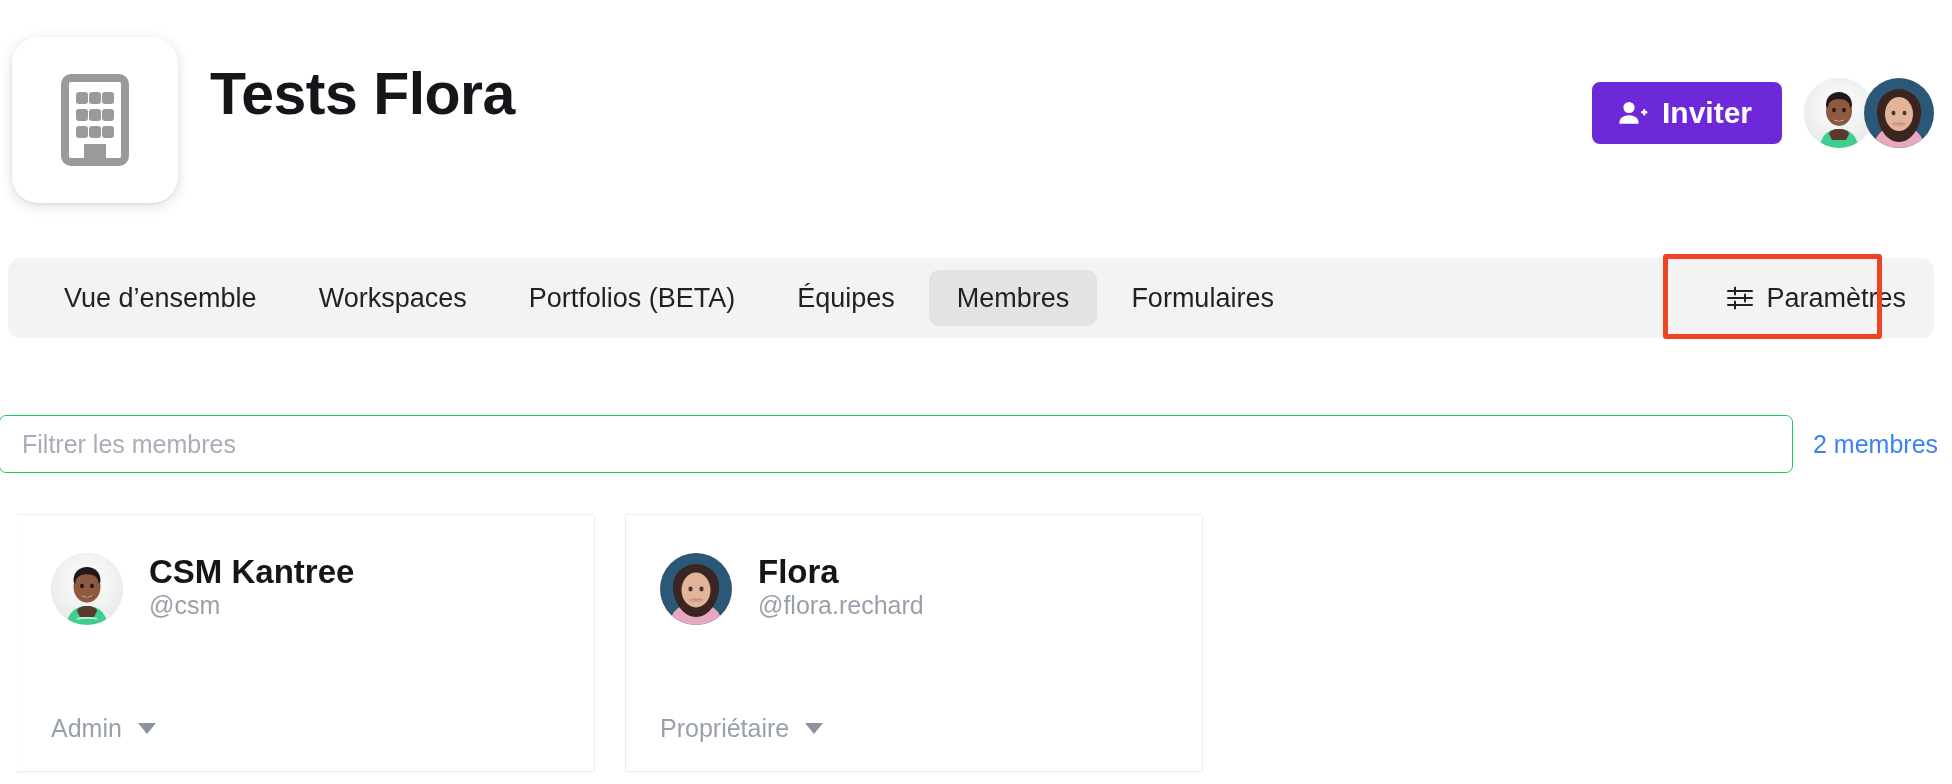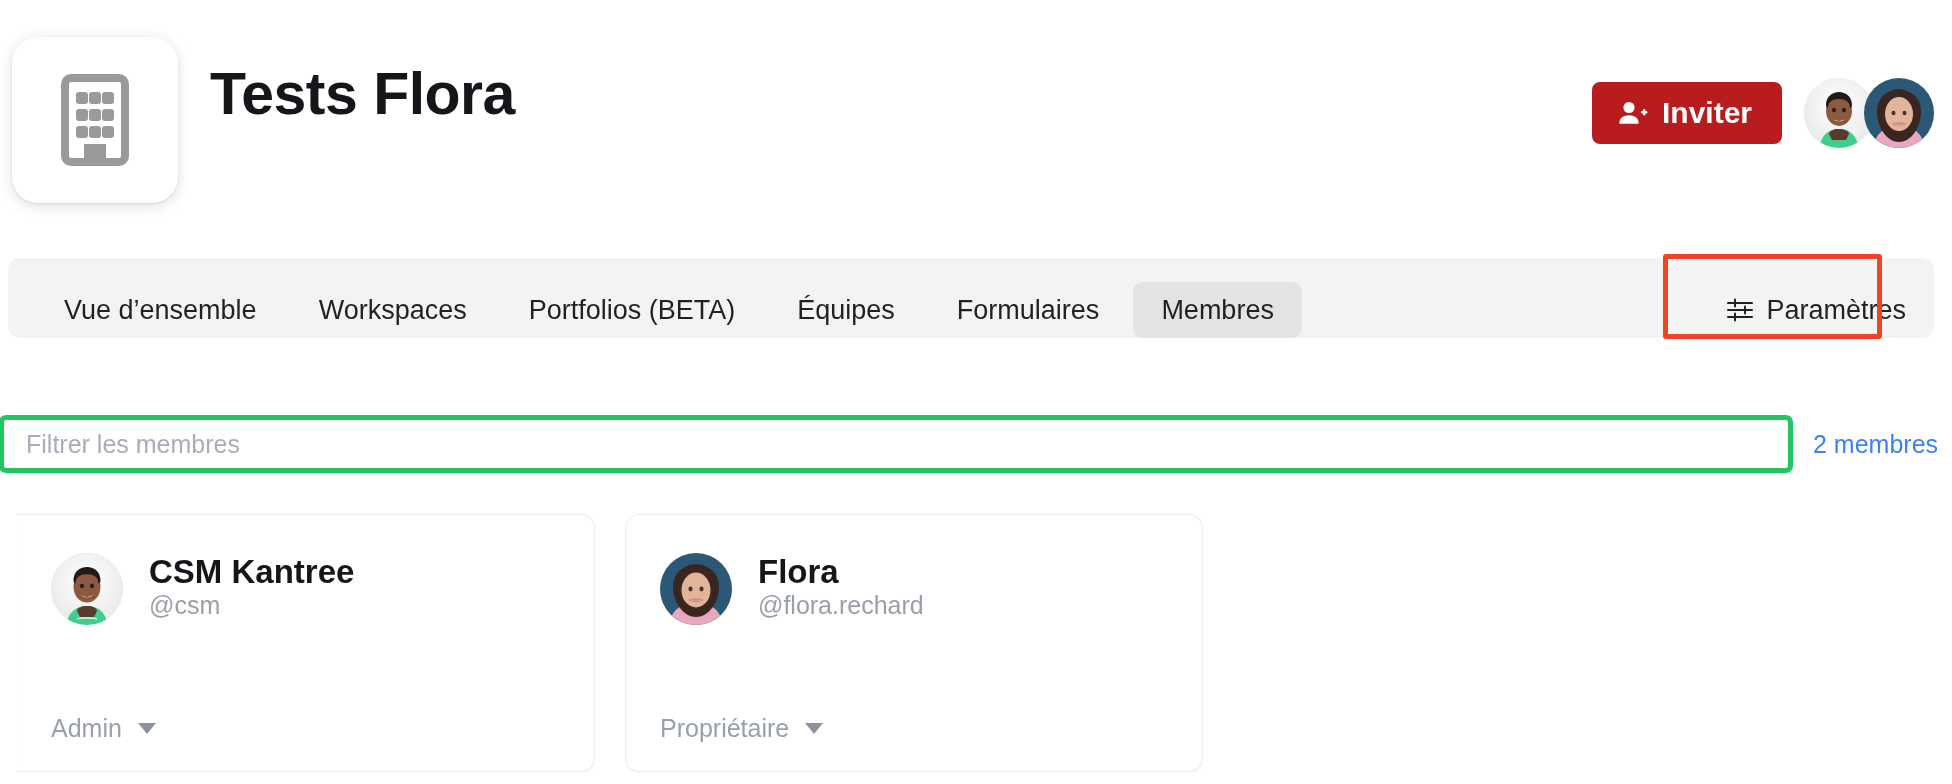--- a/index.html
+++ b/index.html
@@ -63,21 +63,21 @@
     align-items: center;
     gap: 0;
   }
 
   .invite-button {
     display: flex;
     align-items: center;
     gap: 14px;
     height: 62px;
     padding: 0 30px 0 26px;
-    background: #b91c1c;
+    background: #6d28d9;
     color: #ffffff;
     border: none;
     border-radius: 8px;
     font-family: inherit;
     font-size: 30px;
     font-weight: 700;
     cursor: pointer;
     white-space: nowrap;
   }
   .invite-button .ico { display: flex; align-items: center; }
@@ -101,21 +101,21 @@
   
   .tabbar {
     position: absolute;
     left: 8px;
     top: 258px;
     width: 1926px;
     height: 80px;
     background: #f3f3f3;
     border-radius: 12px;
     display: flex;
-    align-items: flex-end;
+    align-items: center;
   }
   .tab {
     height: 56px;
     display: flex;
     align-items: center;
     gap: 12px;
     padding: 0 28px;
     margin-left: 6px;
     border-radius: 10px;
     font-size: 27px;
@@ -151,21 +151,21 @@
     left: 0;
     top: 414px;
     width: 1952px;
     height: 60px;
     display: flex;
     align-items: center;
   }
   .filter-input {
     width: 1794px;
     height: 58px;
-    border: 5px solid #22c55e;
+    border: 1px solid #22c55e;
     border-radius: 7px;
     background: #ffffff;
     font-family: inherit;
     font-size: 25px;
     color: #2a2c30;
     padding: 0 22px;
     outline: none;
     margin-left: -1px;
   }
   .filter-input::placeholder { color: #a9adb8; }
@@ -184,21 +184,21 @@
     top: 514px;
     width: 1952px;
     display: flex;
     gap: 30px;
   }
   .member-card {
     width: 578px;
     height: 258px;
     background: #ffffff;
     border: 1px solid #ededef;
-    border-radius: 14px;
+    border-radius: 2px;
     box-shadow: 0 1px 2px rgba(0,0,0,0.03);
     position: relative;
     padding: 38px 34px 0 34px;
   }
   .member-card:first-child { margin-left: 0; border-left: none; border-top-left-radius: 0; border-bottom-left-radius: 0;}
   .member-top {
     display: flex;
     align-items: flex-start;
     gap: 26px;
   }
@@ -327,25 +327,25 @@
     </button>
     <button class="tab">
       <span>Workspaces</span>
     </button>
     <button class="tab">
       <span>Portfolios (BETA)</span>
     </button>
     <button class="tab">
       <span>Équipes</span>
     </button>
+    <button class="tab active">
+      <span>Membres</span>
+    </button>
     <button class="tab">
       <span>Formulaires</span>
-    </button>
-    <button class="tab active">
-      <span>Membres</span>
     </button>
 
     <button class="tab settings">
       <span class="tab-icon">
         <svg width="28" height="28" viewBox="0 0 28 28" fill="none" stroke="#1f2124" stroke-width="2" stroke-linecap="round">
           <line x1="2" y1="7" x2="26" y2="7"></line>
           <line x1="2" y1="14" x2="26" y2="14"></line>
           <line x1="2" y1="21" x2="26" y2="21"></line>
           <line x1="9" y1="3.5" x2="9" y2="10.5"></line>
           <line x1="19" y1="10.5" x2="19" y2="17.5"></line>

